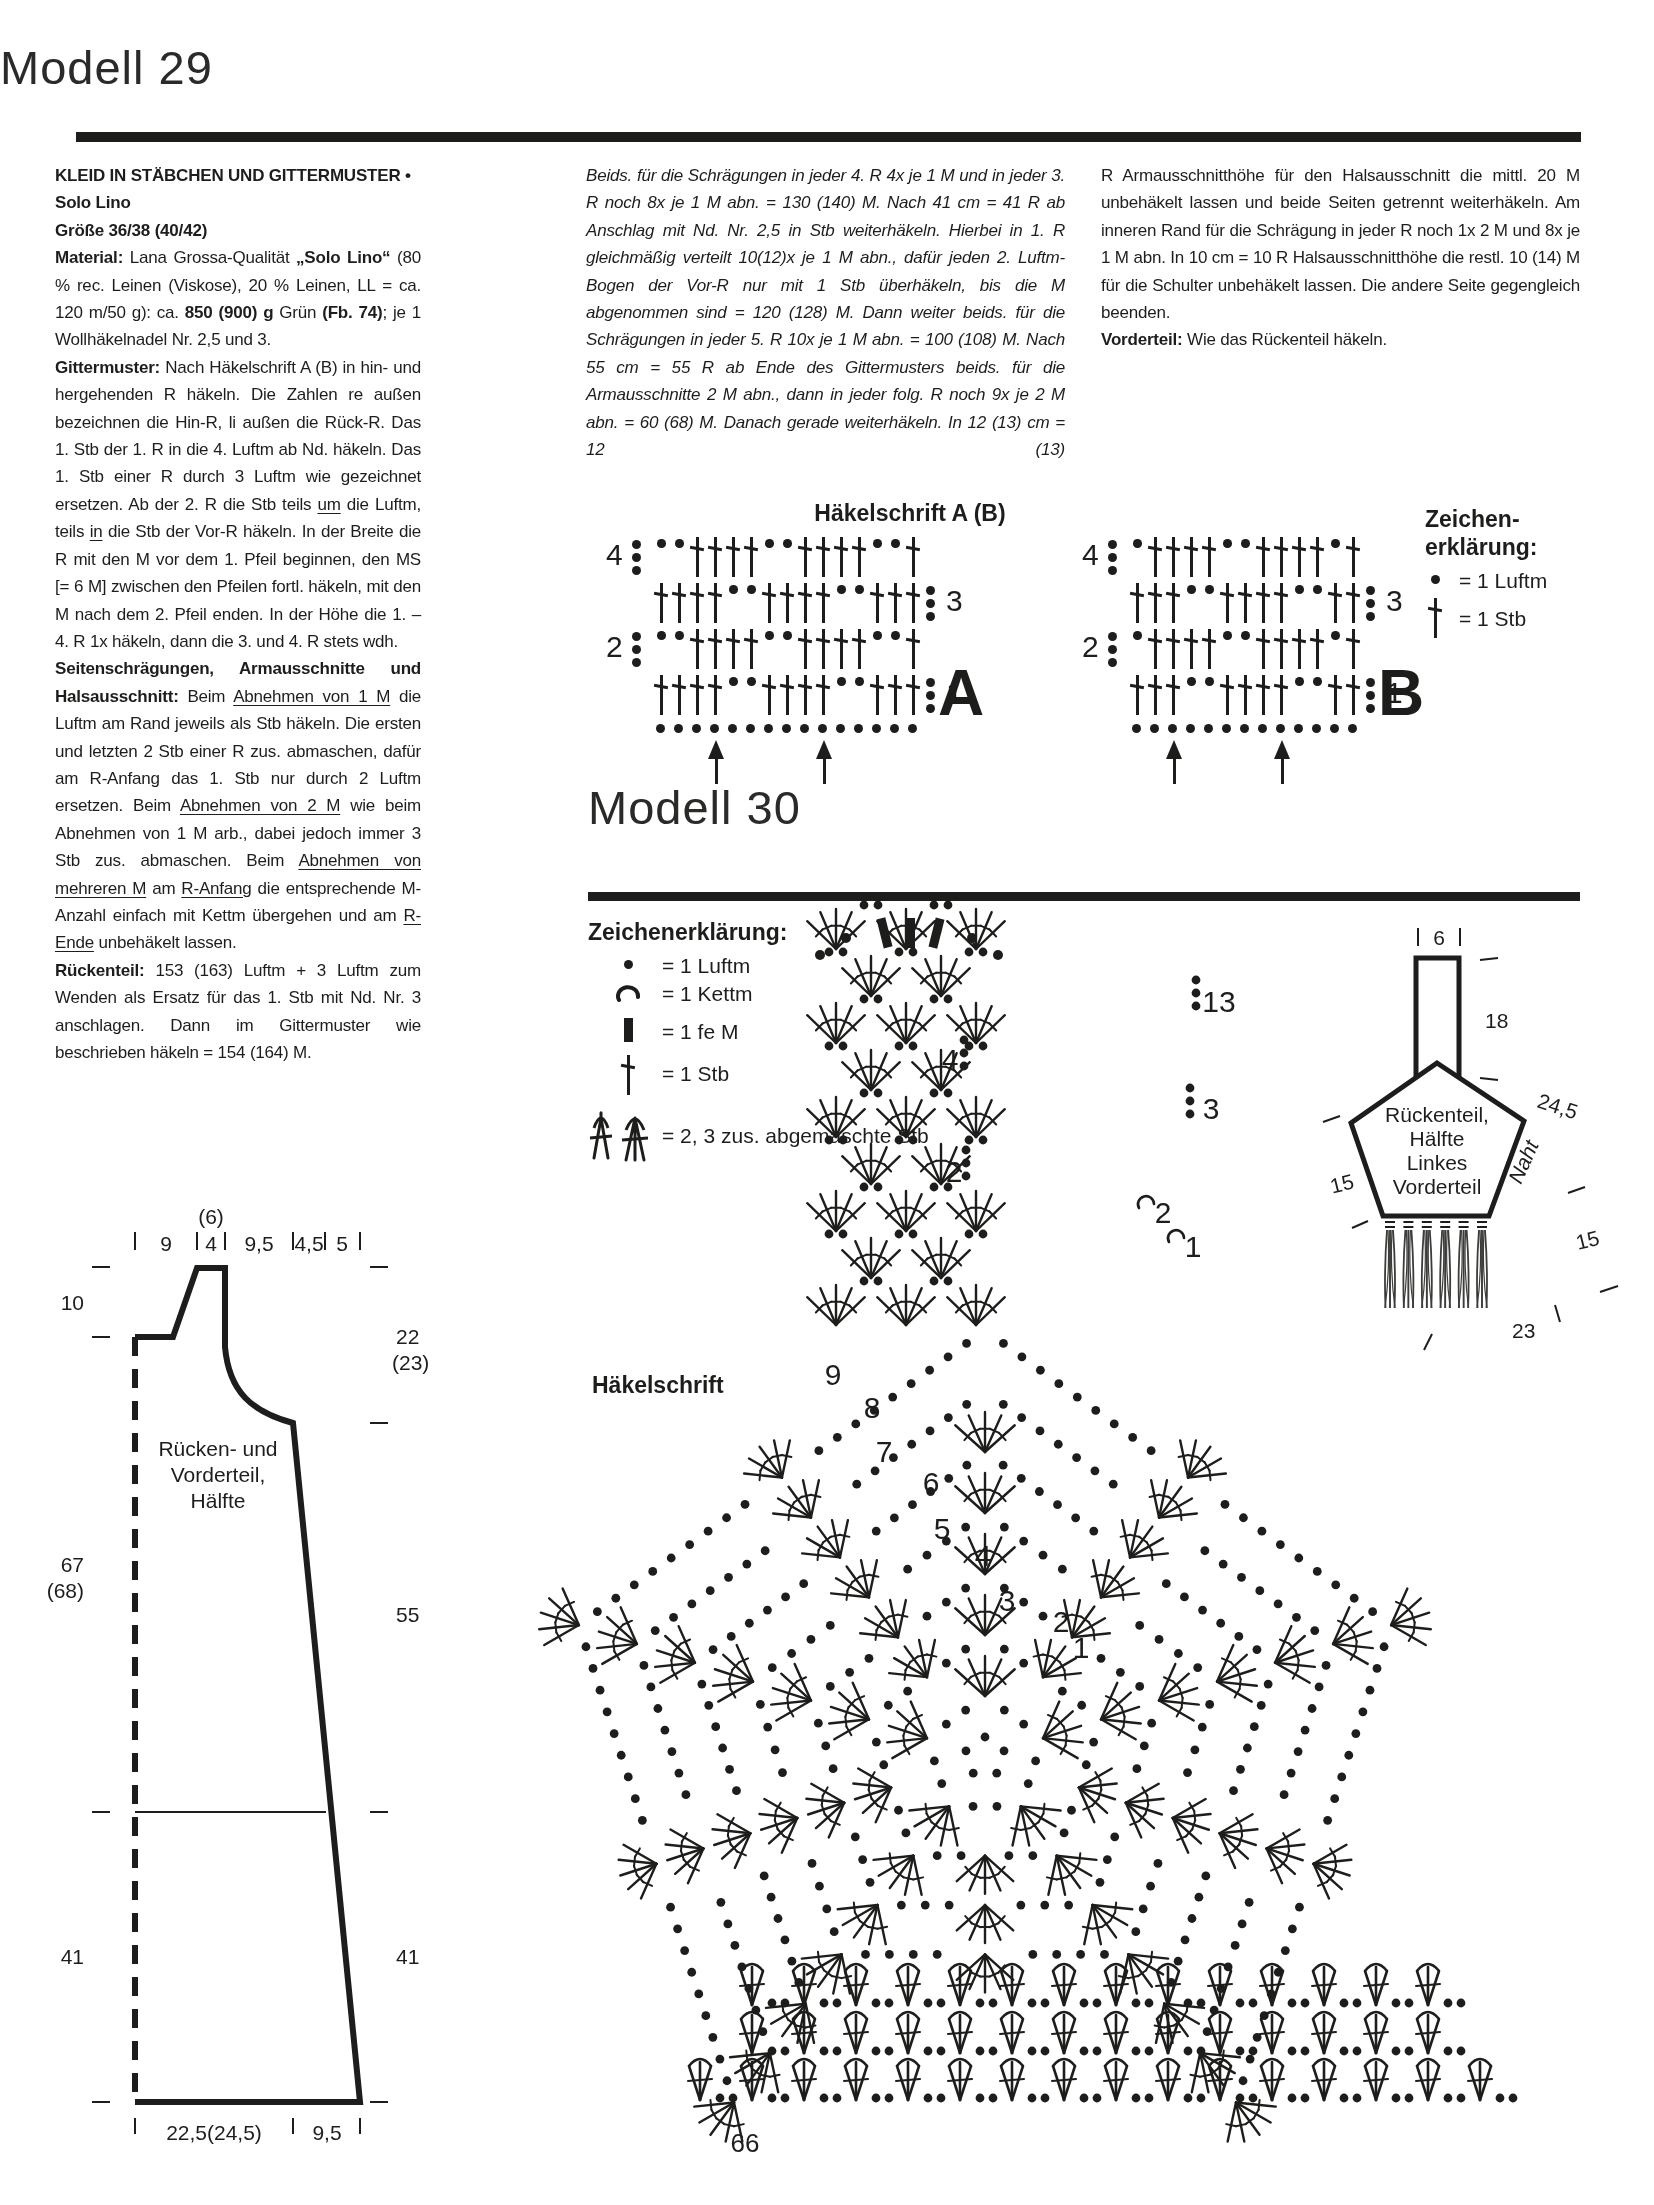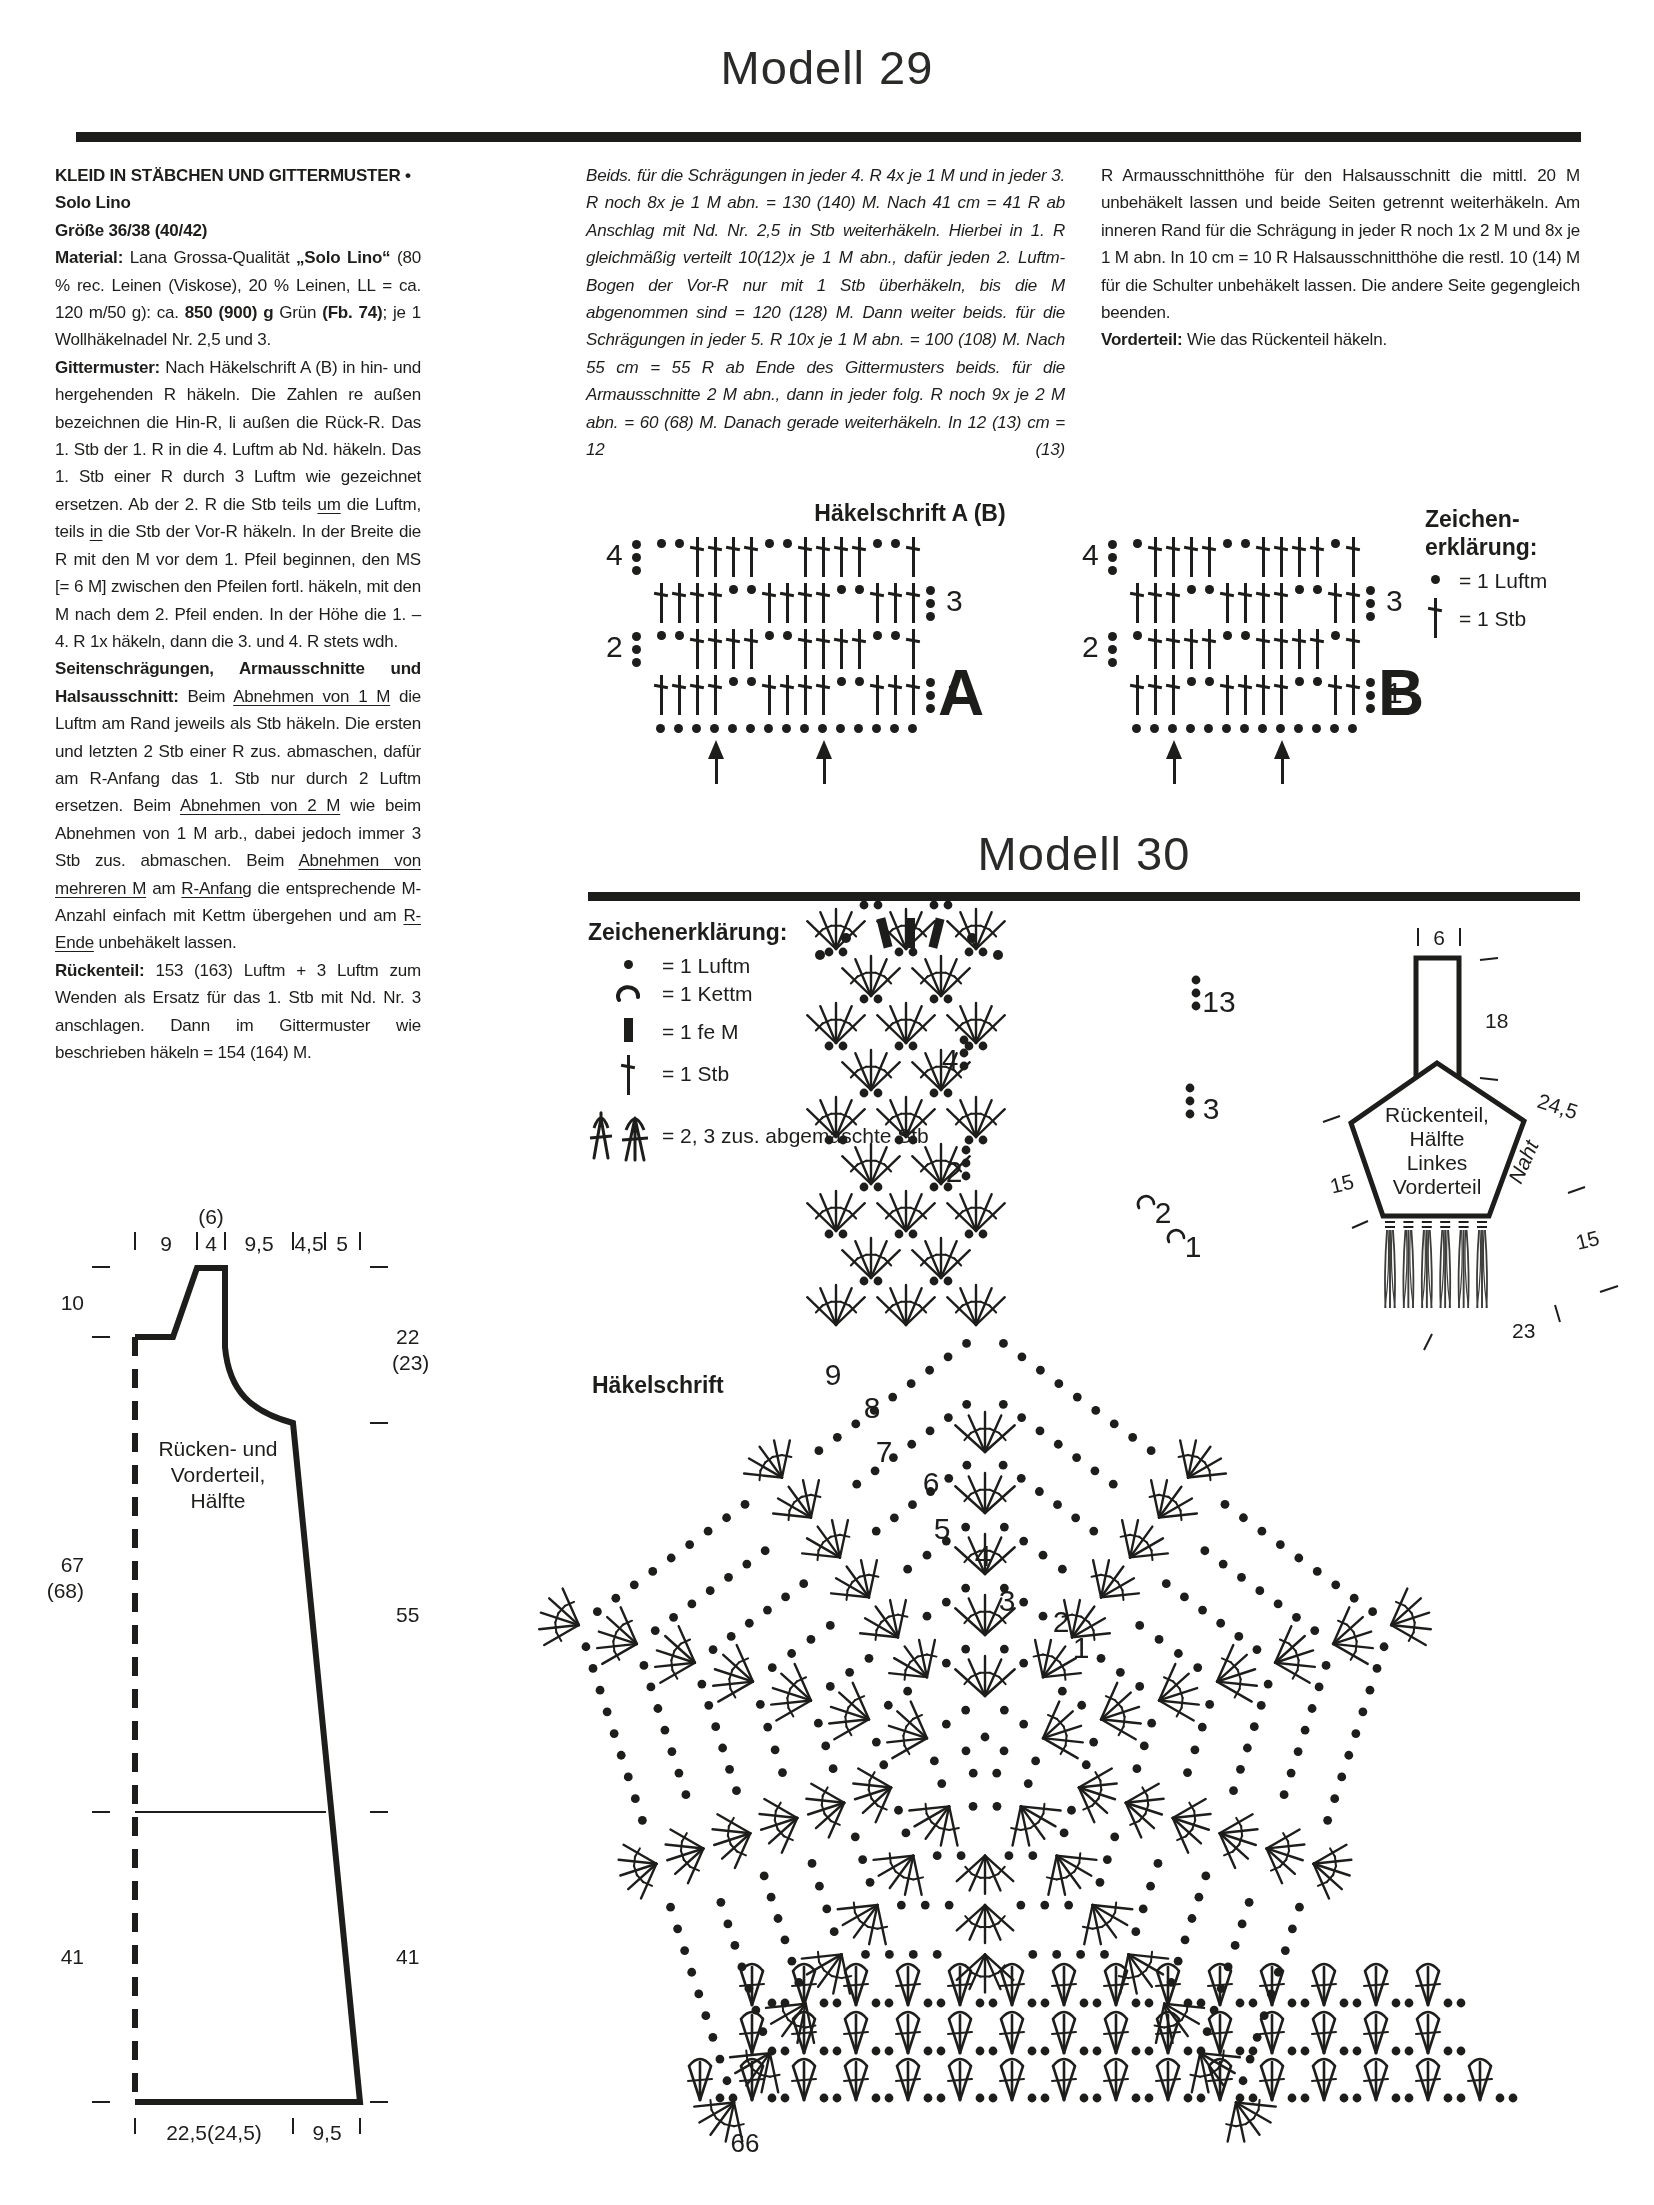--- a/index.html
+++ b/index.html
@@ -1,18 +1,18 @@
 <!DOCTYPE html>
 <html lang="de"><head>
 <meta charset="utf-8">
 <style>
   html,body{margin:0;padding:0;background:#fff;}
   body{width:1654px;height:2205px;position:relative;font-family:"Liberation Sans",sans-serif;color:#1d1d1b;overflow:hidden;}
   .abs{position:absolute;}
-  .pagetitle{font-size:47px;font-weight:400;letter-spacing:1px;color:#2a2a28;text-align:center;}
+  .pagetitle{font-size:47px;font-weight:400;letter-spacing:1px;color:#2a2a28;text-align:left;}
   .rule{background:#1d1d1b;}
   .col{position:absolute;font-size:17px;line-height:27.4px;letter-spacing:-0.2px;}
   .col p{margin:0;text-align:justify;}
   .col p.jlast{text-align-last:justify;}
   .b{font-weight:bold;}
   .u{text-decoration:underline;text-underline-offset:3px;}
   .chartlabel{font-weight:bold;font-size:23px;}
   .legend-title{font-weight:bold;font-size:23px;line-height:28px;}
   .legend-item{font-size:21px;}
   .chart{position:absolute;}
@@ -29,21 +29,21 @@
   .bigletter{position:absolute;font-size:64px;font-weight:bold;}
   .pageno{font-size:26px;}
   svg text{font-family:"Liberation Sans",sans-serif;fill:#1d1d1b;}
 </style>
 </head>
 <body>
 
 <div class="abs pagetitle" style="left:0;top:40px;width:1654px;">Modell 29</div>
 <div class="abs rule" style="left:76px;top:132px;width:1505px;height:10px;"></div>
 
-<div class="abs pagetitle" style="left:588px;top:826px;width:992px;">Modell 30</div>
+<div class="abs pagetitle" style="left:588px;top:780px;width:992px;">Modell 30</div>
 <div class="abs rule" style="left:588px;top:892px;width:992px;height:9px;"></div>
 
 <div id="col1" class="col" style="left:55px;top:162px;width:366px;">
     <p><span class="b">KLEID IN STÄBCHEN UND GITTERMUSTER •</span></p>
     <p><span class="b">Solo Lino</span></p>
     <p><span class="b">Größe 36/38 (40/42)</span></p>
     <p><span class="b">Material: </span><span>Lana Grossa-Qualität </span><span class="b">„Solo Lino“</span><span> (80 % rec. Leinen (Viskose), 20 % Leinen, LL = ca. 120 m/50 g): ca. </span><span class="b">850 (900) g </span><span>Grün </span><span class="b">(Fb. 74)</span><span>; je 1 Wollhäkelnadel Nr. 2,5 und 3.</span></p>
     <p><span class="b">Gittermuster: </span><span>Nach Häkelschrift A (B) in hin- und hergehenden R häkeln. Die Zahlen re außen bezeichnen die Hin-R, li außen die Rück-R. Das 1. Stb der 1. R in die 4. Luftm ab Nd. häkeln. Das 1. Stb einer R durch 3 Luftm wie gezeichnet ersetzen. Ab der 2. R die Stb teils </span><span class="u">um</span><span> die Luftm, teils </span><span class="u">in</span><span> die Stb der Vor-R häkeln. In der Breite die R mit den M vor dem 1. Pfeil beginnen, den MS [= 6 M] zwischen den Pfeilen fortl. häkeln, mit den M nach dem 2. Pfeil enden. In der Höhe die 1. – 4. R 1x häkeln, dann die 3. und 4. R stets wdh.</span></p>
     <p><span class="b">Seitenschrägungen, Armausschnitte und Halsausschnitt: </span><span>Beim </span><span class="u">Abnehmen von 1 M</span><span> die Luftm am Rand jeweils als Stb häkeln. Die ersten und letzten 2 Stb einer R zus. abmaschen, dafür am R-Anfang das 1. Stb nur durch 2 Luftm ersetzen. Beim </span><span class="u">Abnehmen von 2 M</span><span> wie beim Abnehmen von 1 M arb., dabei jedoch immer 3 Stb zus. abmaschen. Beim </span><span class="u">Abnehmen von mehreren M</span><span> am </span><span class="u">R-Anfang</span><span> die entsprechende M-Anzahl einfach mit Kettm übergehen und am </span><span class="u">R-Ende</span><span> unbehäkelt lassen.</span></p>
     <p><span class="b">Rückenteil: </span><span>153 (163) Luftm + 3 Luftm zum Wenden als Ersatz für das 1. Stb mit Nd. Nr. 3 anschlagen. Dann im Gittermuster wie beschrieben häkeln = 154 (164) M.</span></p>

